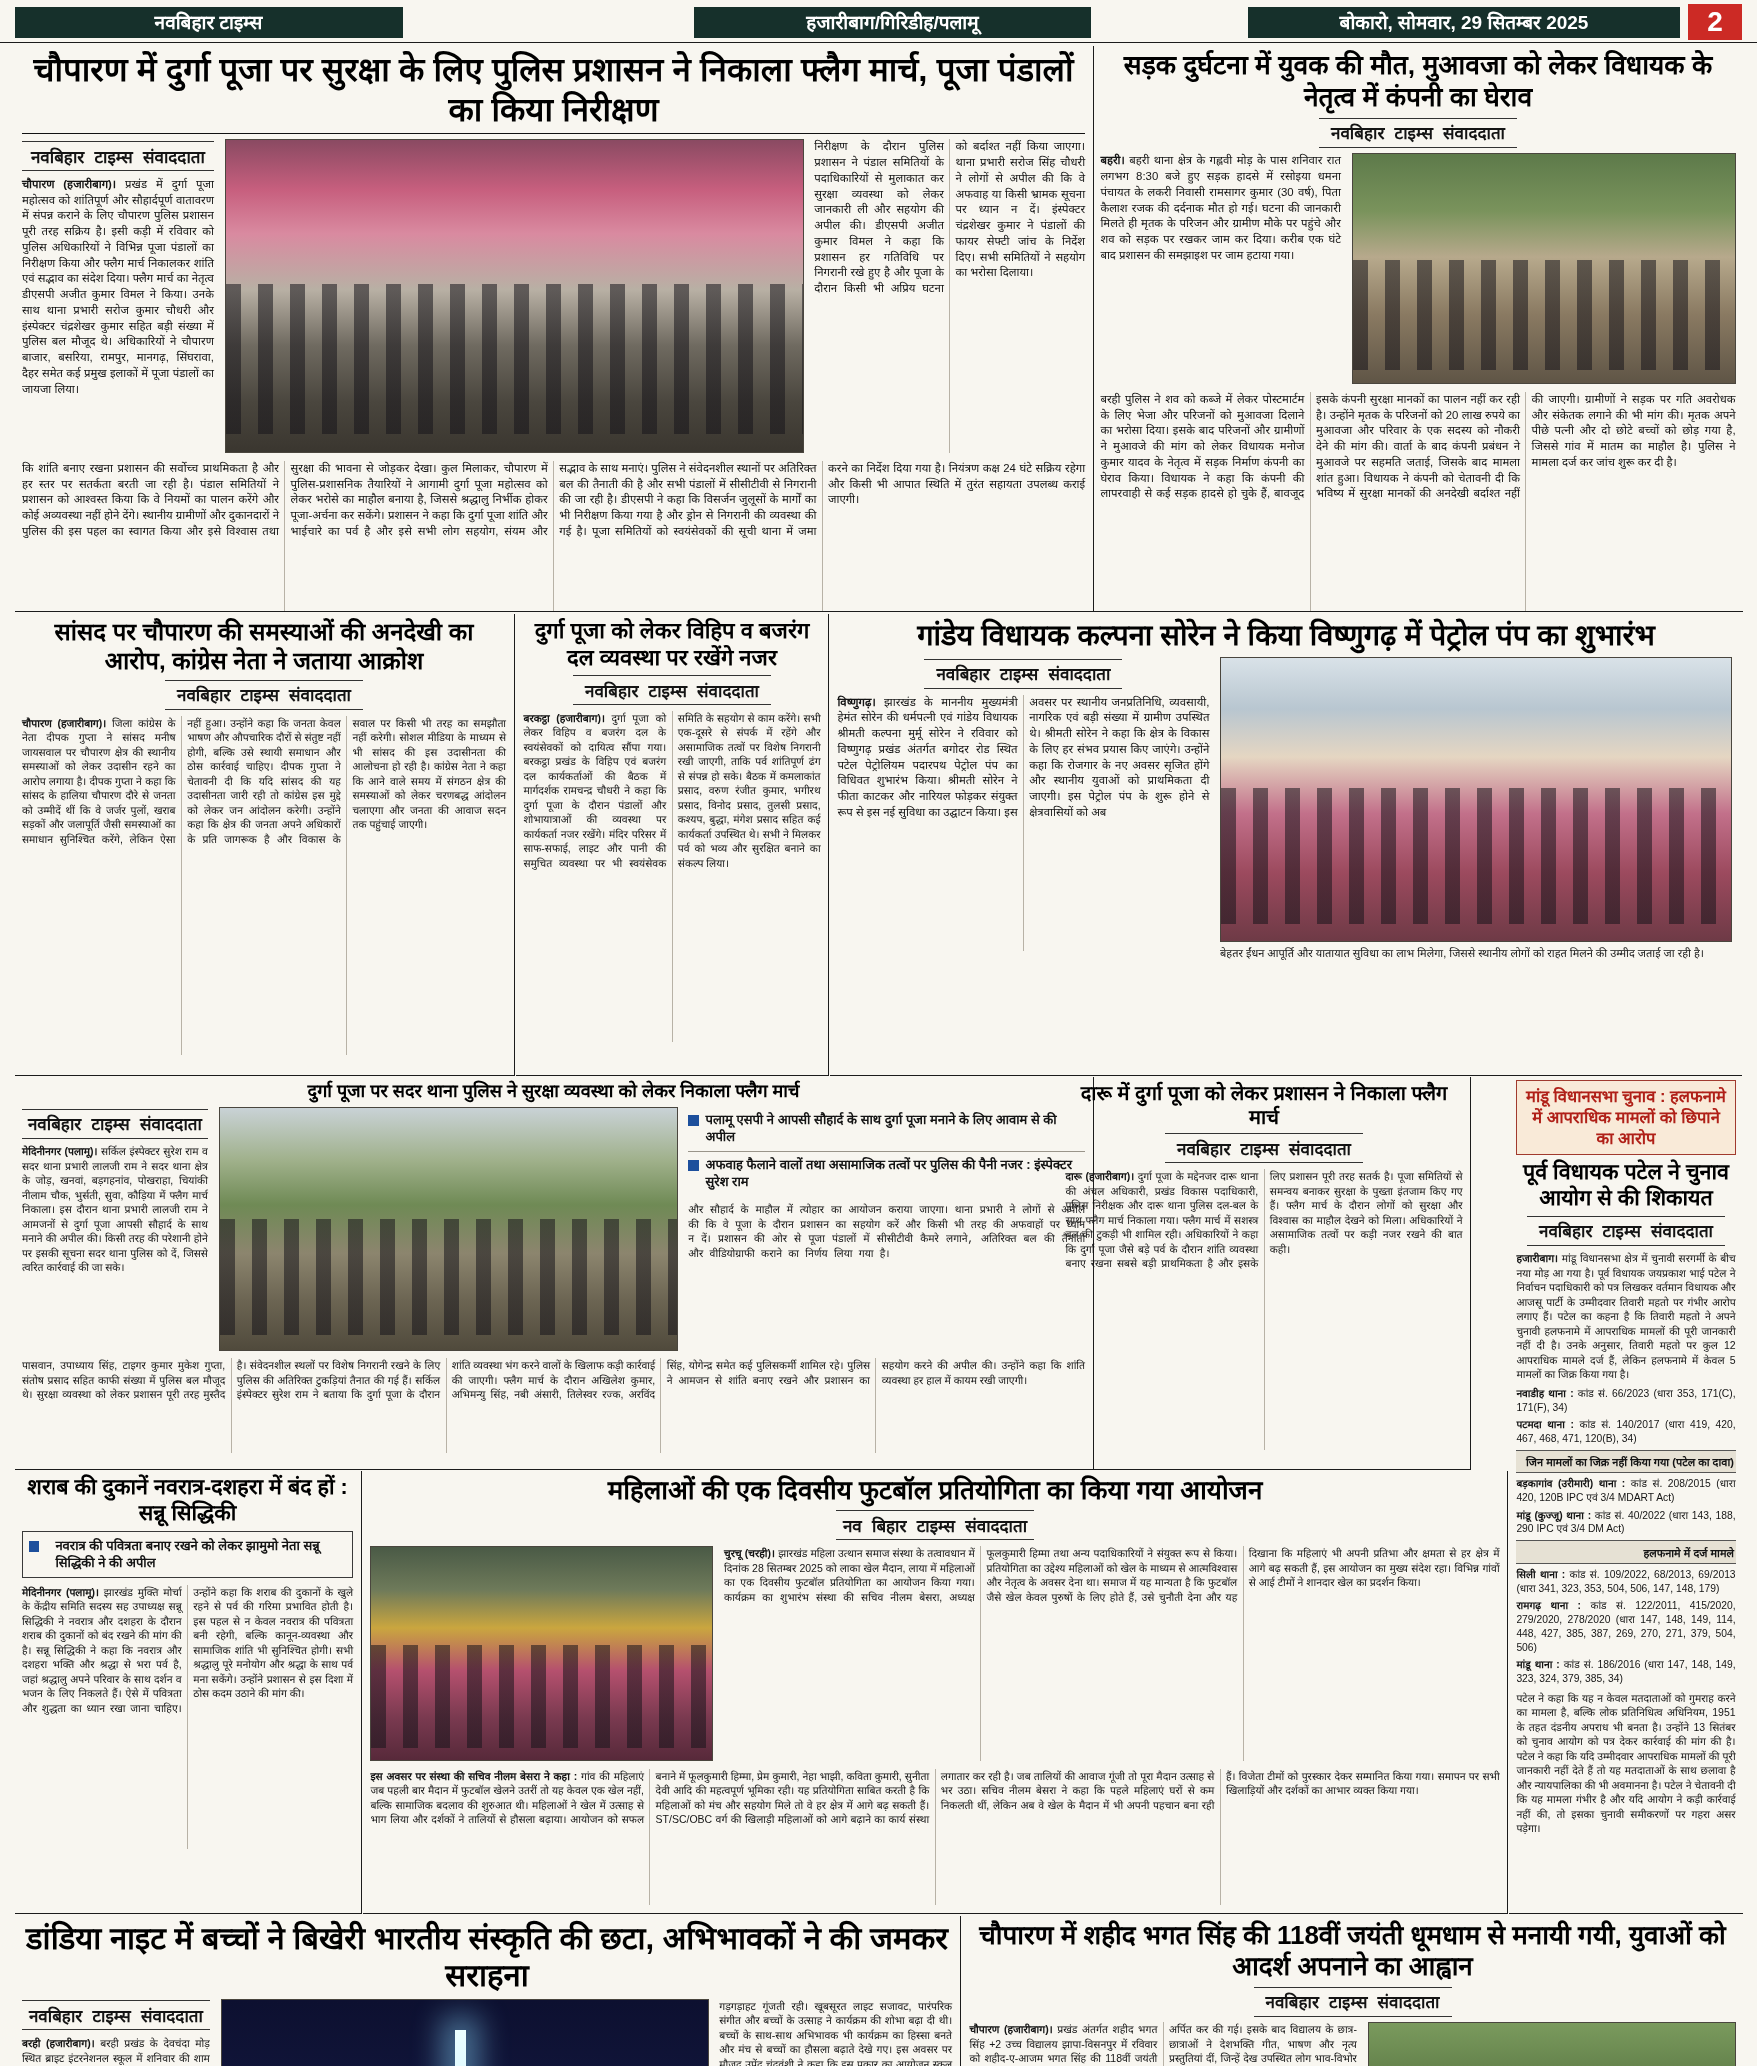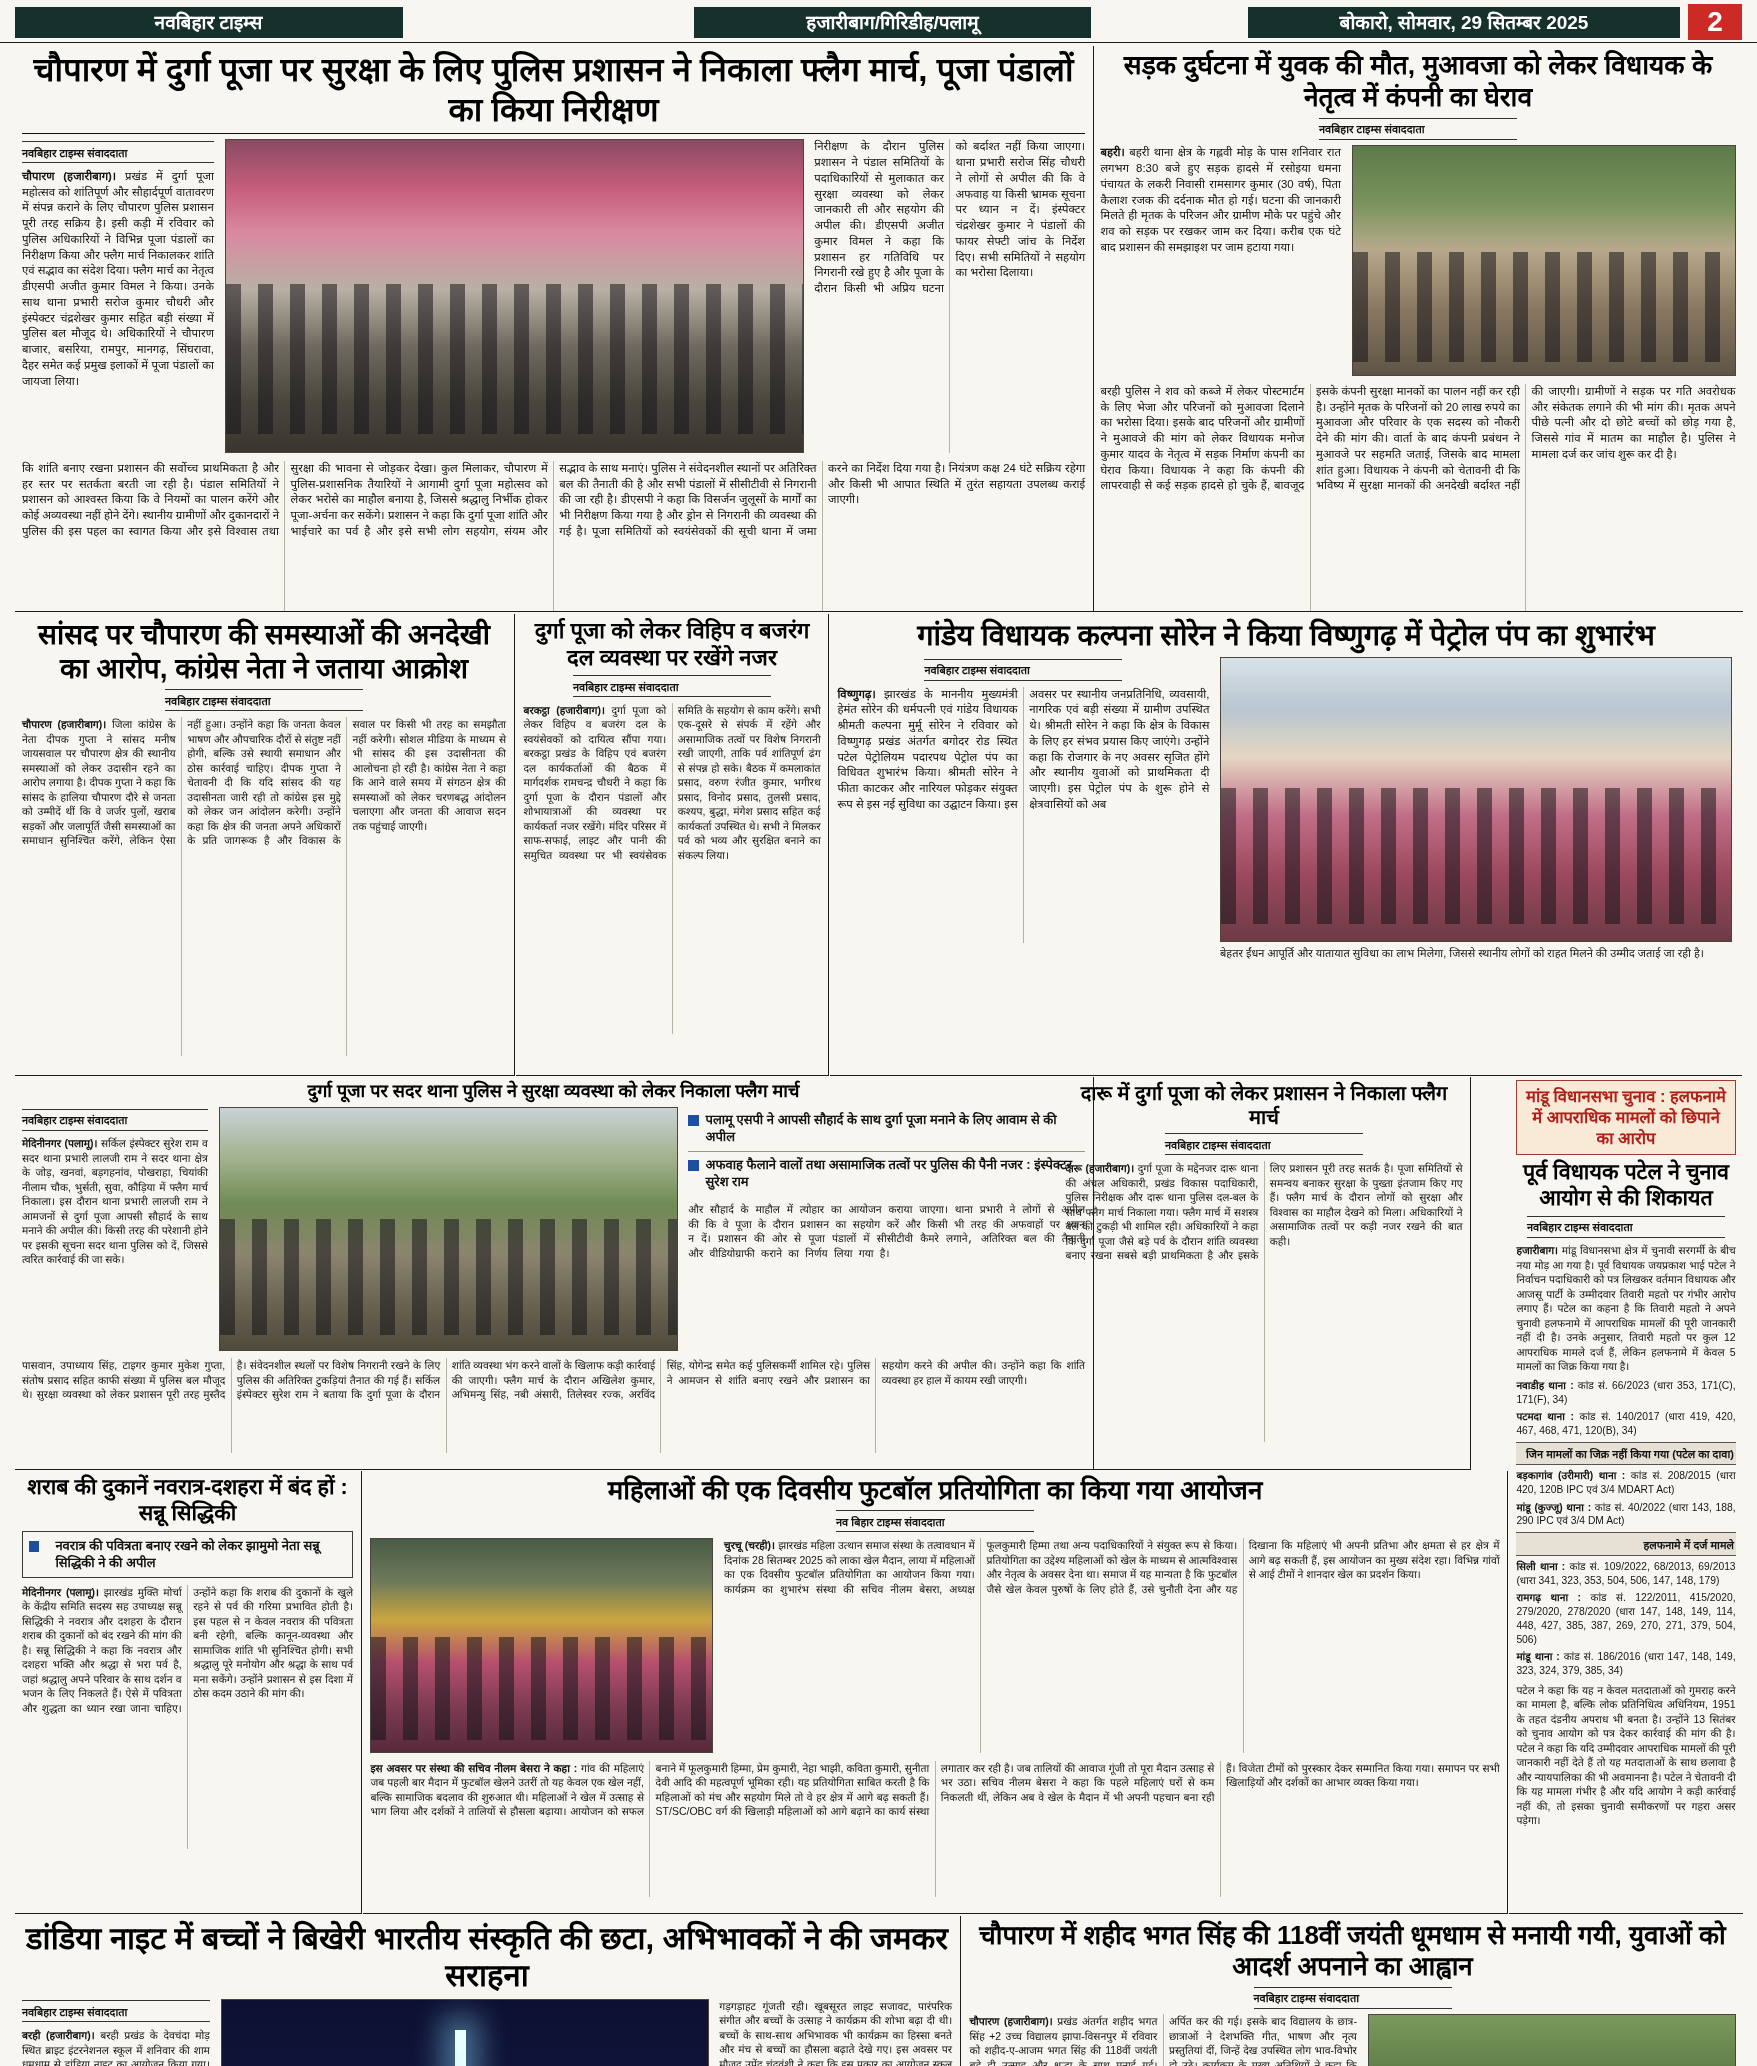--- a/index.html
+++ b/index.html
@@ -12,25 +12,25 @@
             padding:0 12.4px;}
   .pagenum{position:absolute;top:4.1px;height:36px;width:54px;background:#cc2a25;color:#fff;
            display:flex;align-items:center;justify-content:center;font-weight:bold;font-size:28px;}
   .hdr-line{position:absolute;top:42px;left:0;width:1757px;border-top:1.7px solid #1c1c1c;}
   
   .art{position:absolute;overflow:hidden;padding:2.5px 7.4px;}
   .bR{border-right:1.2px solid #1c1c1c;}
   .bB{border-bottom:1.2px solid #1c1c1c;}
   .hl{font-weight:800;text-align:center;line-height:1.2;margin:1.7px 0 4.1px 0;color:#000;}
   .h80{font-size:33px}.h70{font-size:29px}.h66{font-size:18px}.h64{font-size:26.4px}
-  .h62{font-size:26px}.h58{font-size:28px}.h54{font-size:22px}.h52{font-size:21.5px}
+  .h62{font-size:26px}.h58{font-size:24px}.h54{font-size:22px}.h52{font-size:21.5px}
   .h48{font-size:20px}.h74{font-size:31px}
   .hrule{border-top:1.2px solid #111;margin:1.7px 0 5px 0;}
-  .by{font-size:11px;font-weight:bold;text-align:left;margin:1.7px auto 5.8px auto;padding:2.5px 0;
-      border-top:0.8px solid #333;border-bottom:0.8px solid #333;max-width:198px;}
+  .by{font-size:17px;font-weight:bold;text-align:center;margin:1.7px auto 5.8px auto;padding:2.5px 0;
+      border-top:0.8px solid #333;border-bottom:0.8px solid #333;max-width:198px;font-family:Liberation Mono, monospace;}
   .body{font-size:11.4px;line-height:1.38;text-align:justify;margin:0;}
   .small{font-size:10.5px;}
   .dl{font-weight:bold;}
   .c2{column-count:2}.c3{column-count:3}.c4{column-count:4}.c5{column-count:5}
   .c2,.c3,.c4,.c5{column-gap:11.6px;column-rule:0.4px solid #b8b2a6;}
   .row{display:flex;gap:10.7px;align-items:flex-start;}
   .grow{flex:1;min-width:0;}
   
   .photo{position:relative;overflow:hidden;border:0.8px solid #4a463e;flex:none;}
   .crowd{position:absolute;left:0;right:0;top:46%;bottom:6%;

